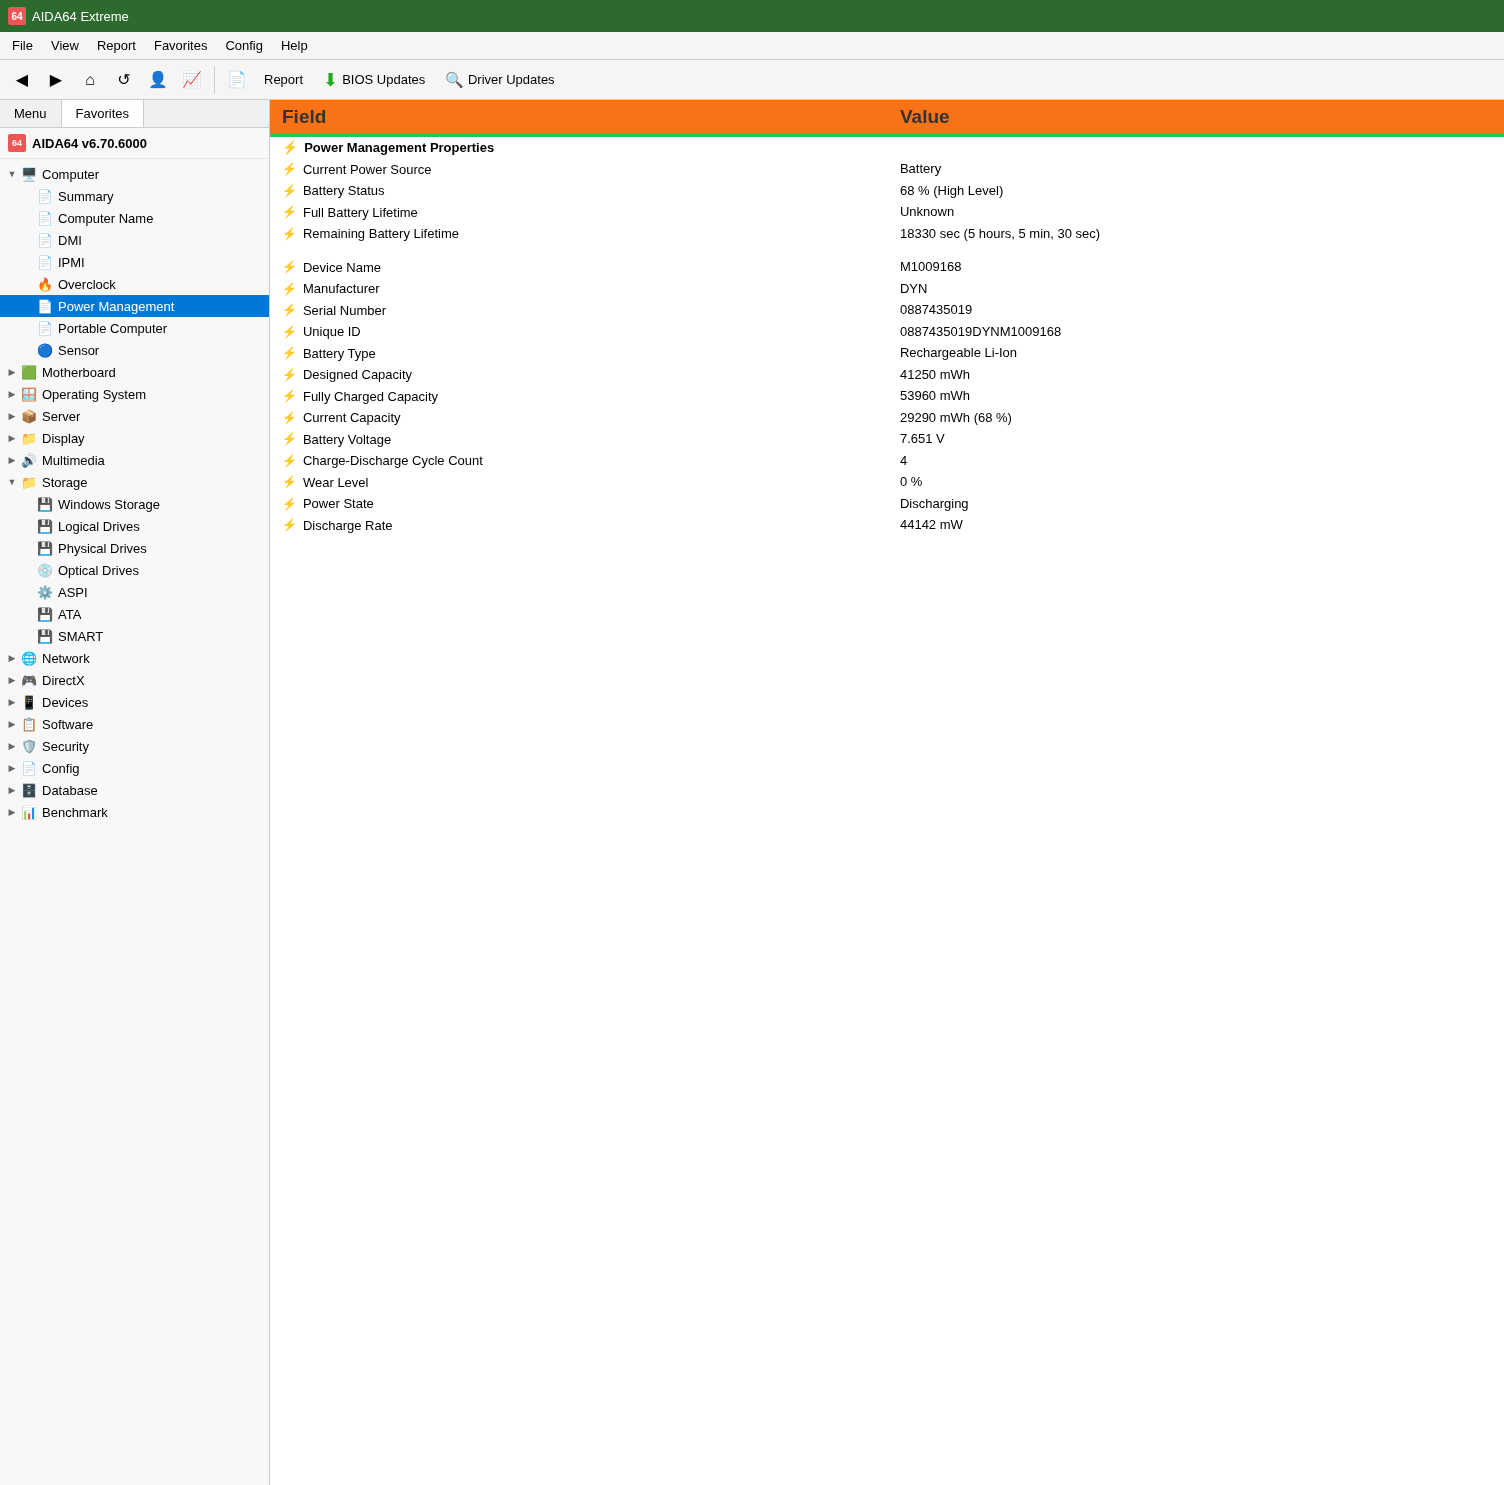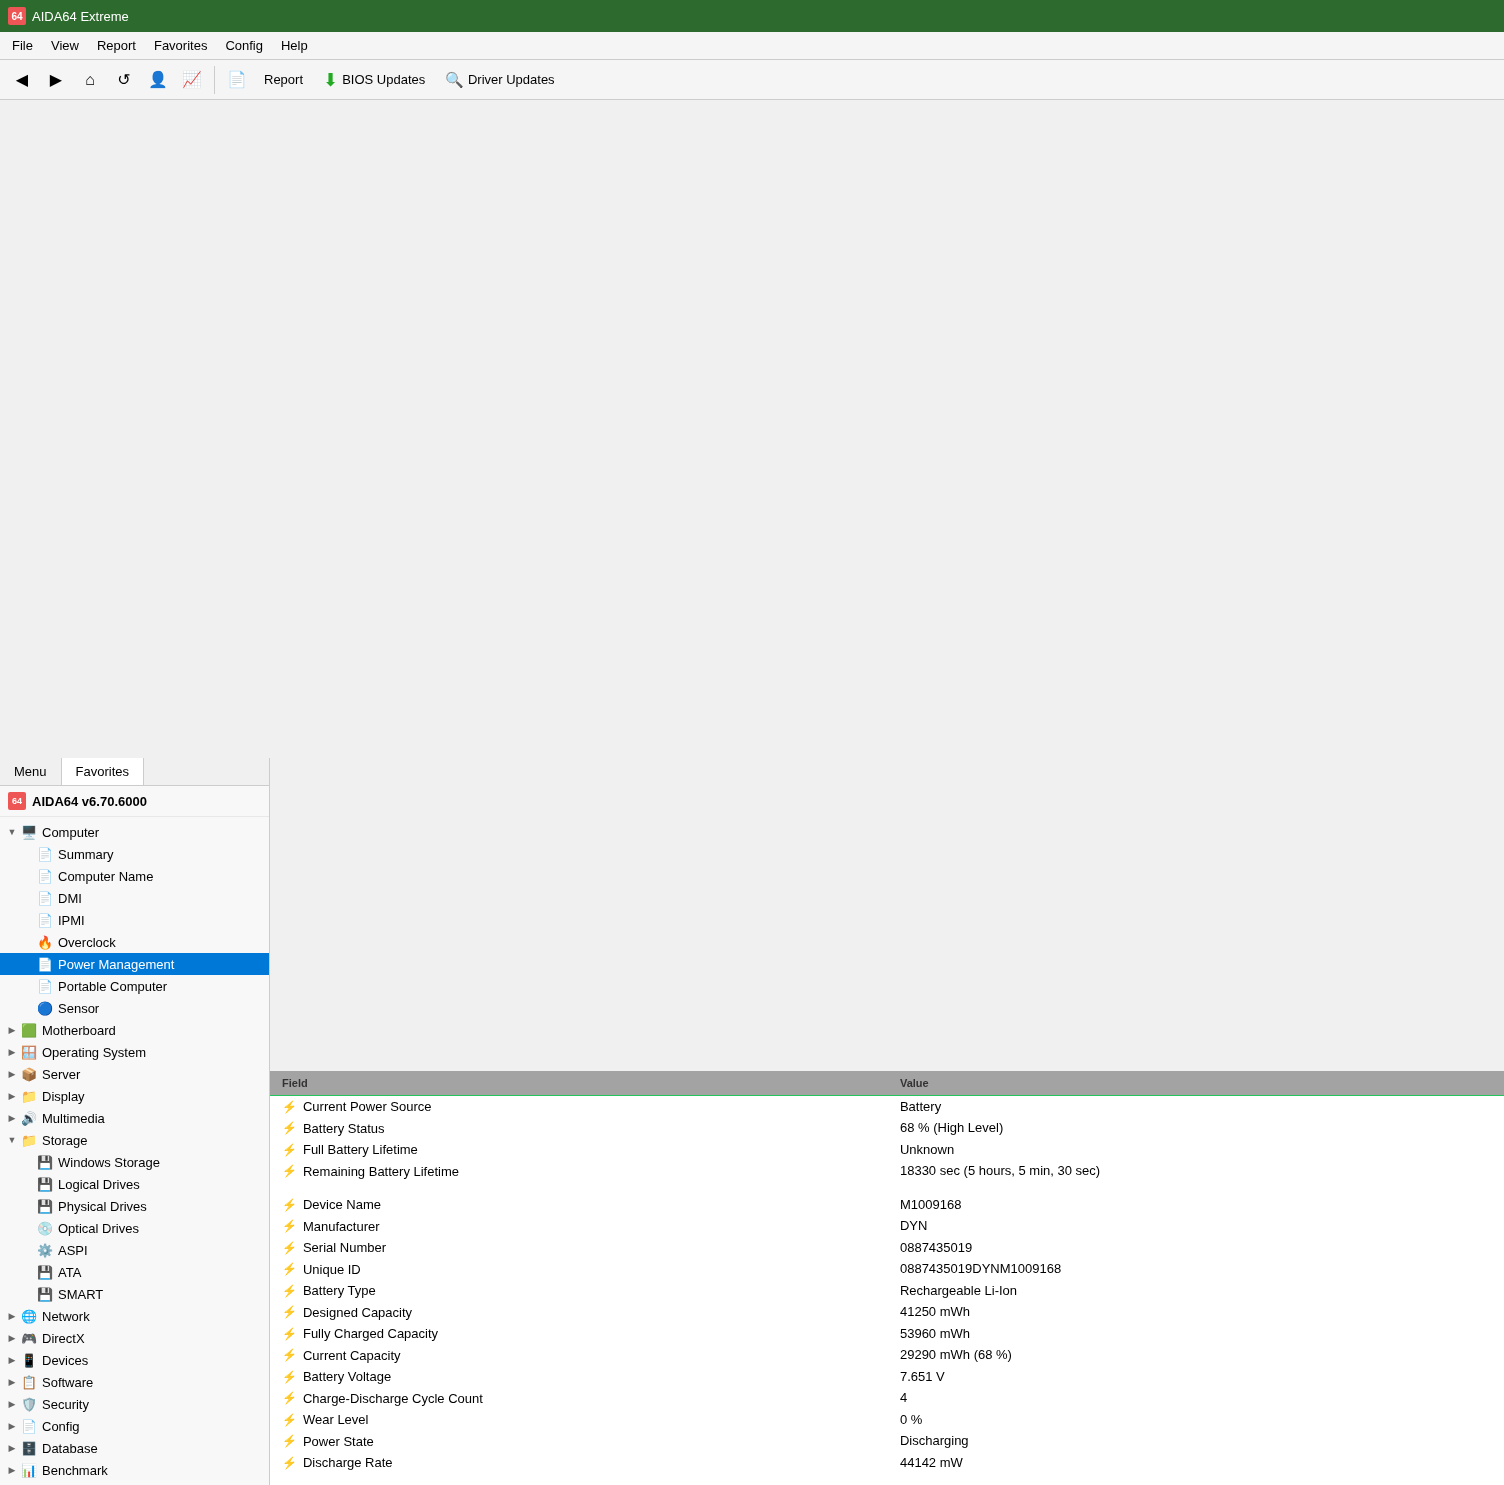--- a/index.html
+++ b/index.html
@@ -72,21 +72,20 @@
     }
     .toolbar-action .search-icon {
       color: #2266cc;
       font-size: 15px;
     }
 
     
     #main {
       display: flex;
       height: calc(1485px - 100px);
-      align-items: flex-end;
     }
 
     
     #left-panel {
       width: 270px;
       background: #f8f8f8;
       border-right: 1px solid #ccc;
       display: flex;
       flex-direction: column;
       overflow: hidden;
@@ -152,23 +151,23 @@
 
     
     #data-table {
       width: 100%;
       border-collapse: collapse;
     }
     #data-table th {
       text-align: left;
       padding: 6px 12px;
       font-weight: 600;
-      font-size: 11px;
-      border-bottom: 1px solid #22c55e;
-      background: #a3a3a3;
+      font-size: 19px;
+      border-bottom: 3px solid #22c55e;
+      background: #f97316;
       color: #333;
     }
     #data-table td {
       padding: 3px 12px;
       font-size: 13px;
       vertical-align: top;
     }
     .section-header td {
       padding: 8px 12px 4px;
       font-weight: 600;
@@ -409,20 +408,23 @@
 
   <div id="right-panel">
     <table id="data-table">
       <thead>
         <tr>
           <th>Field</th>
           <th>Value</th>
         </tr>
       </thead>
       <tbody id="data-tbody">
+      <tr class="section-header">
+            <td colspan="2"><span style="color: rgb(34, 170, 34); margin-right: 6px; font-size: 13px;">⚡</span>Power Management Properties</td>
+          </tr>
           <tr class="field-row">
             <td><div class="row-icon"><span class="plug-icon">⚡</span>Current Power Source</div></td>
             <td>Battery</td>
           </tr>
           <tr class="field-row">
             <td><div class="row-icon"><span class="plug-icon">⚡</span>Battery Status</div></td>
             <td>68 % (High Level)</td>
           </tr>
           <tr class="field-row">
             <td><div class="row-icon"><span class="plug-icon">⚡</span>Full Battery Lifetime</div></td>

